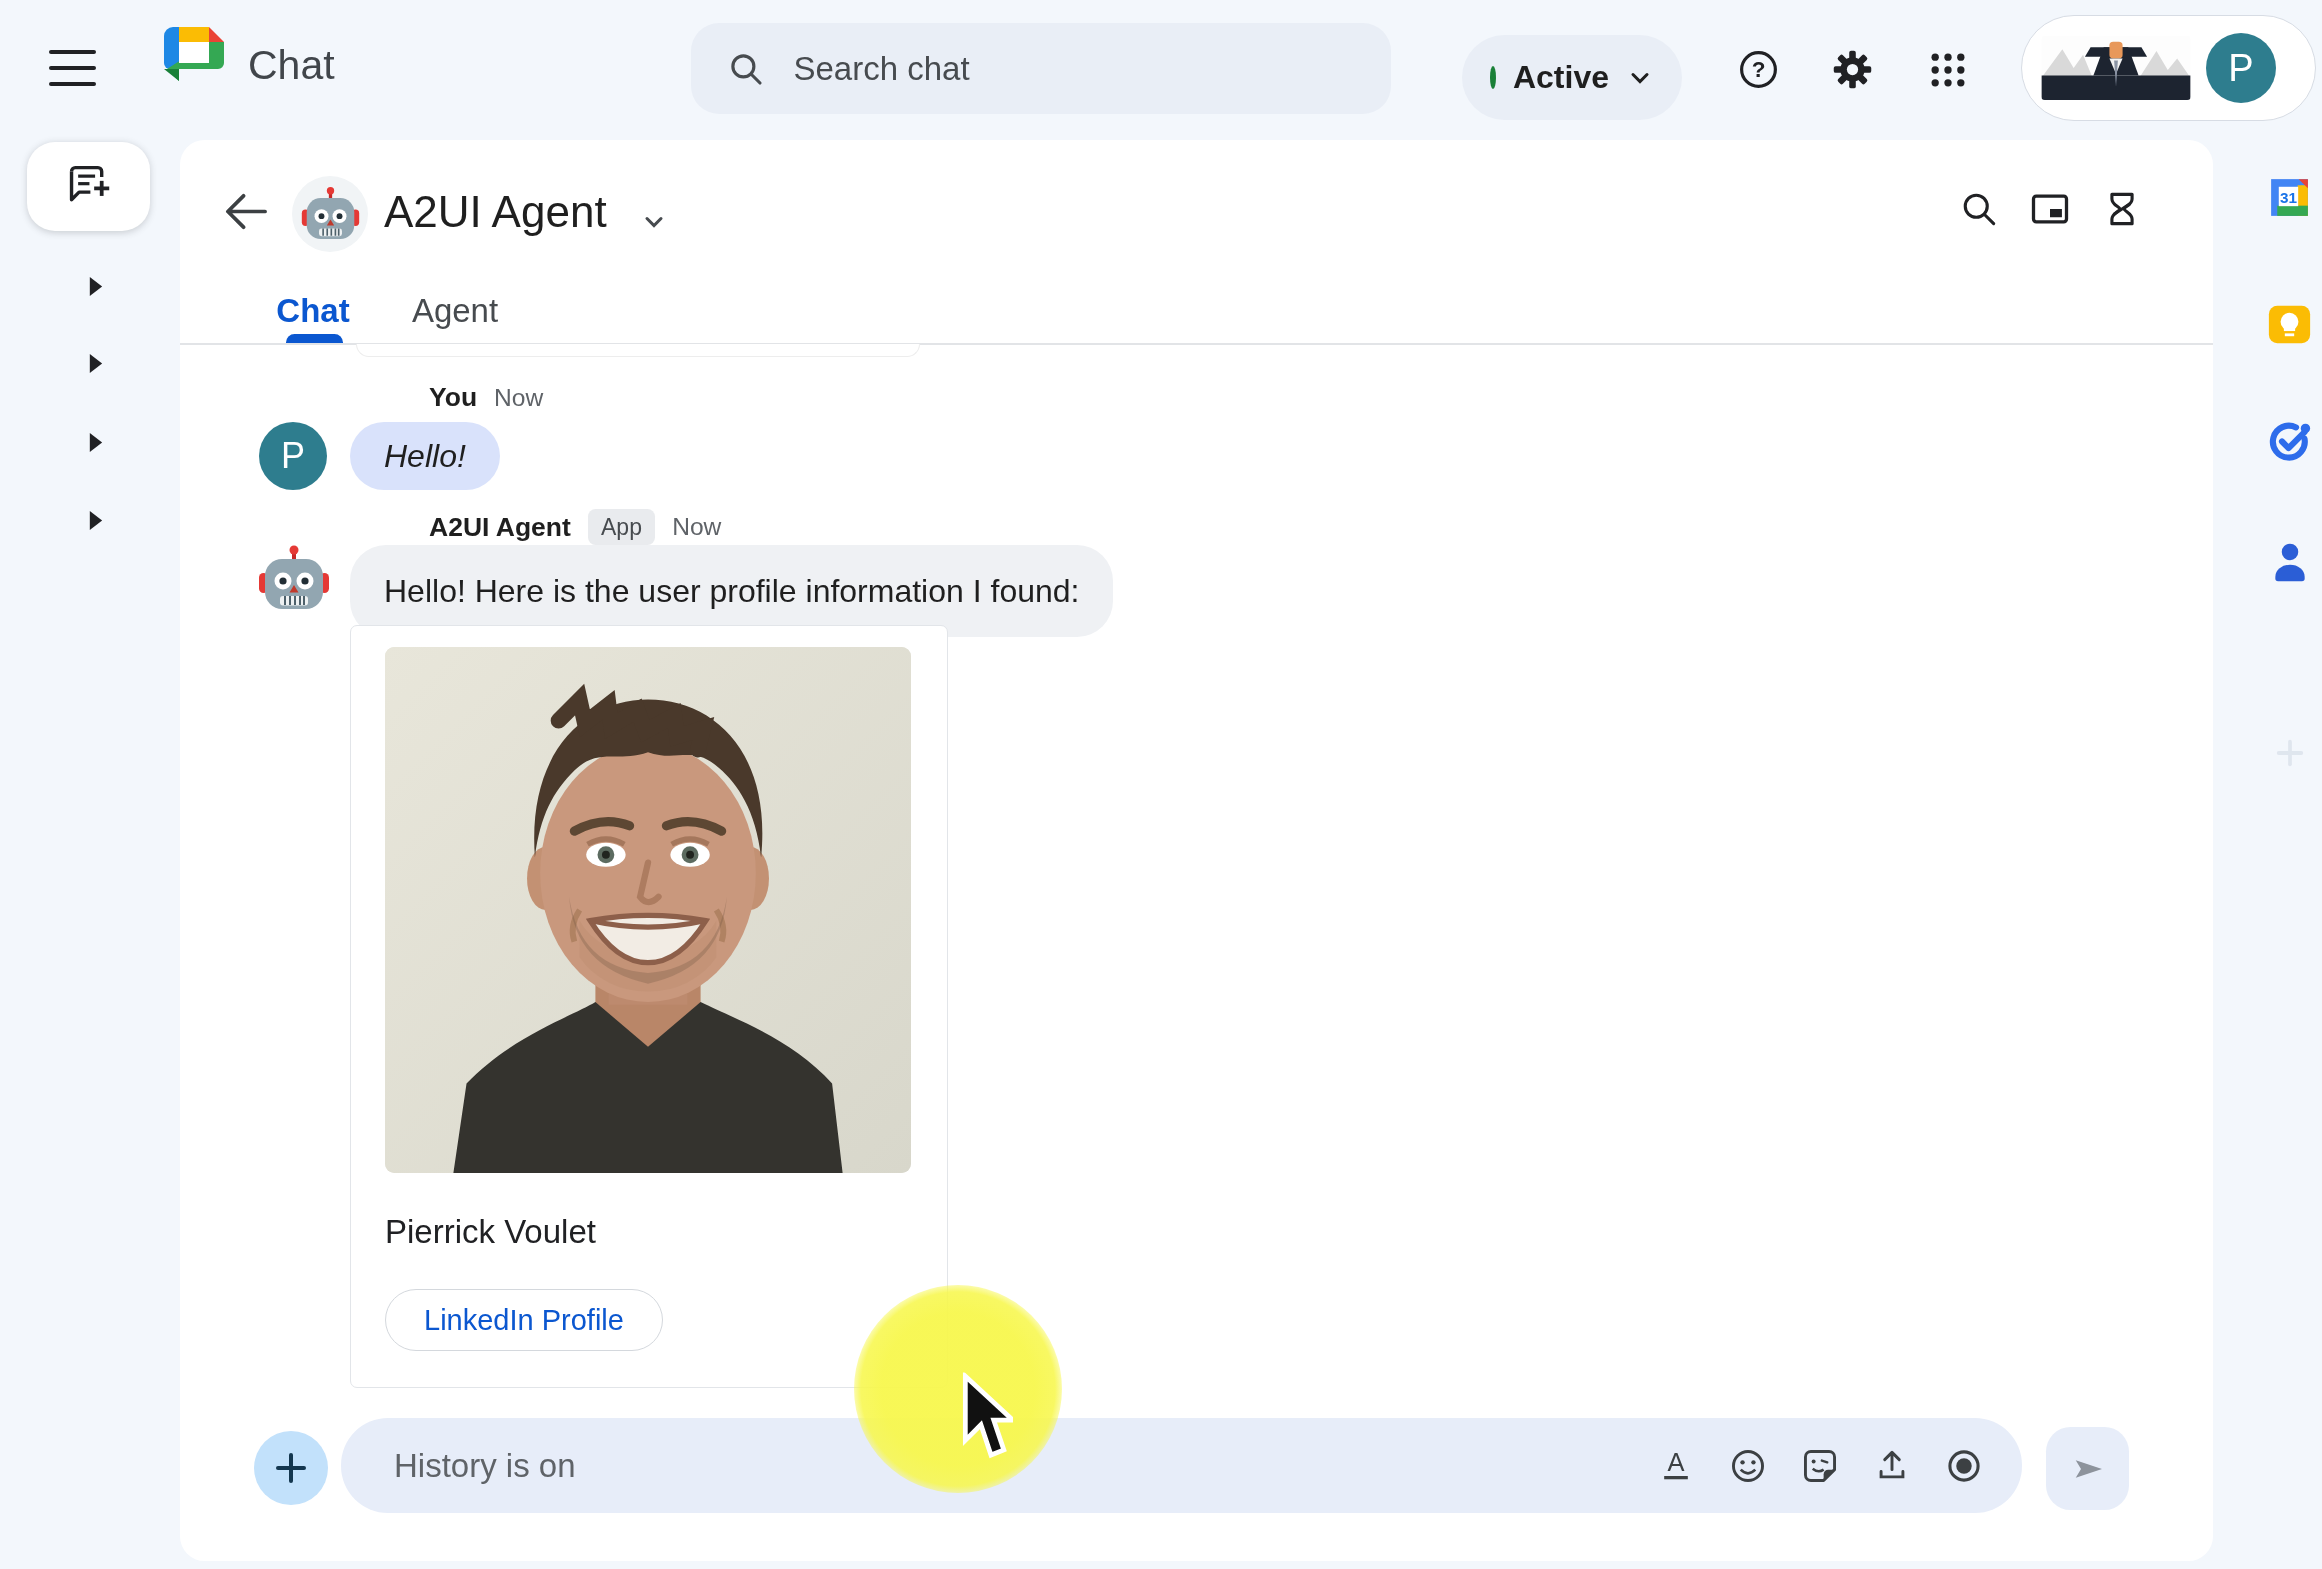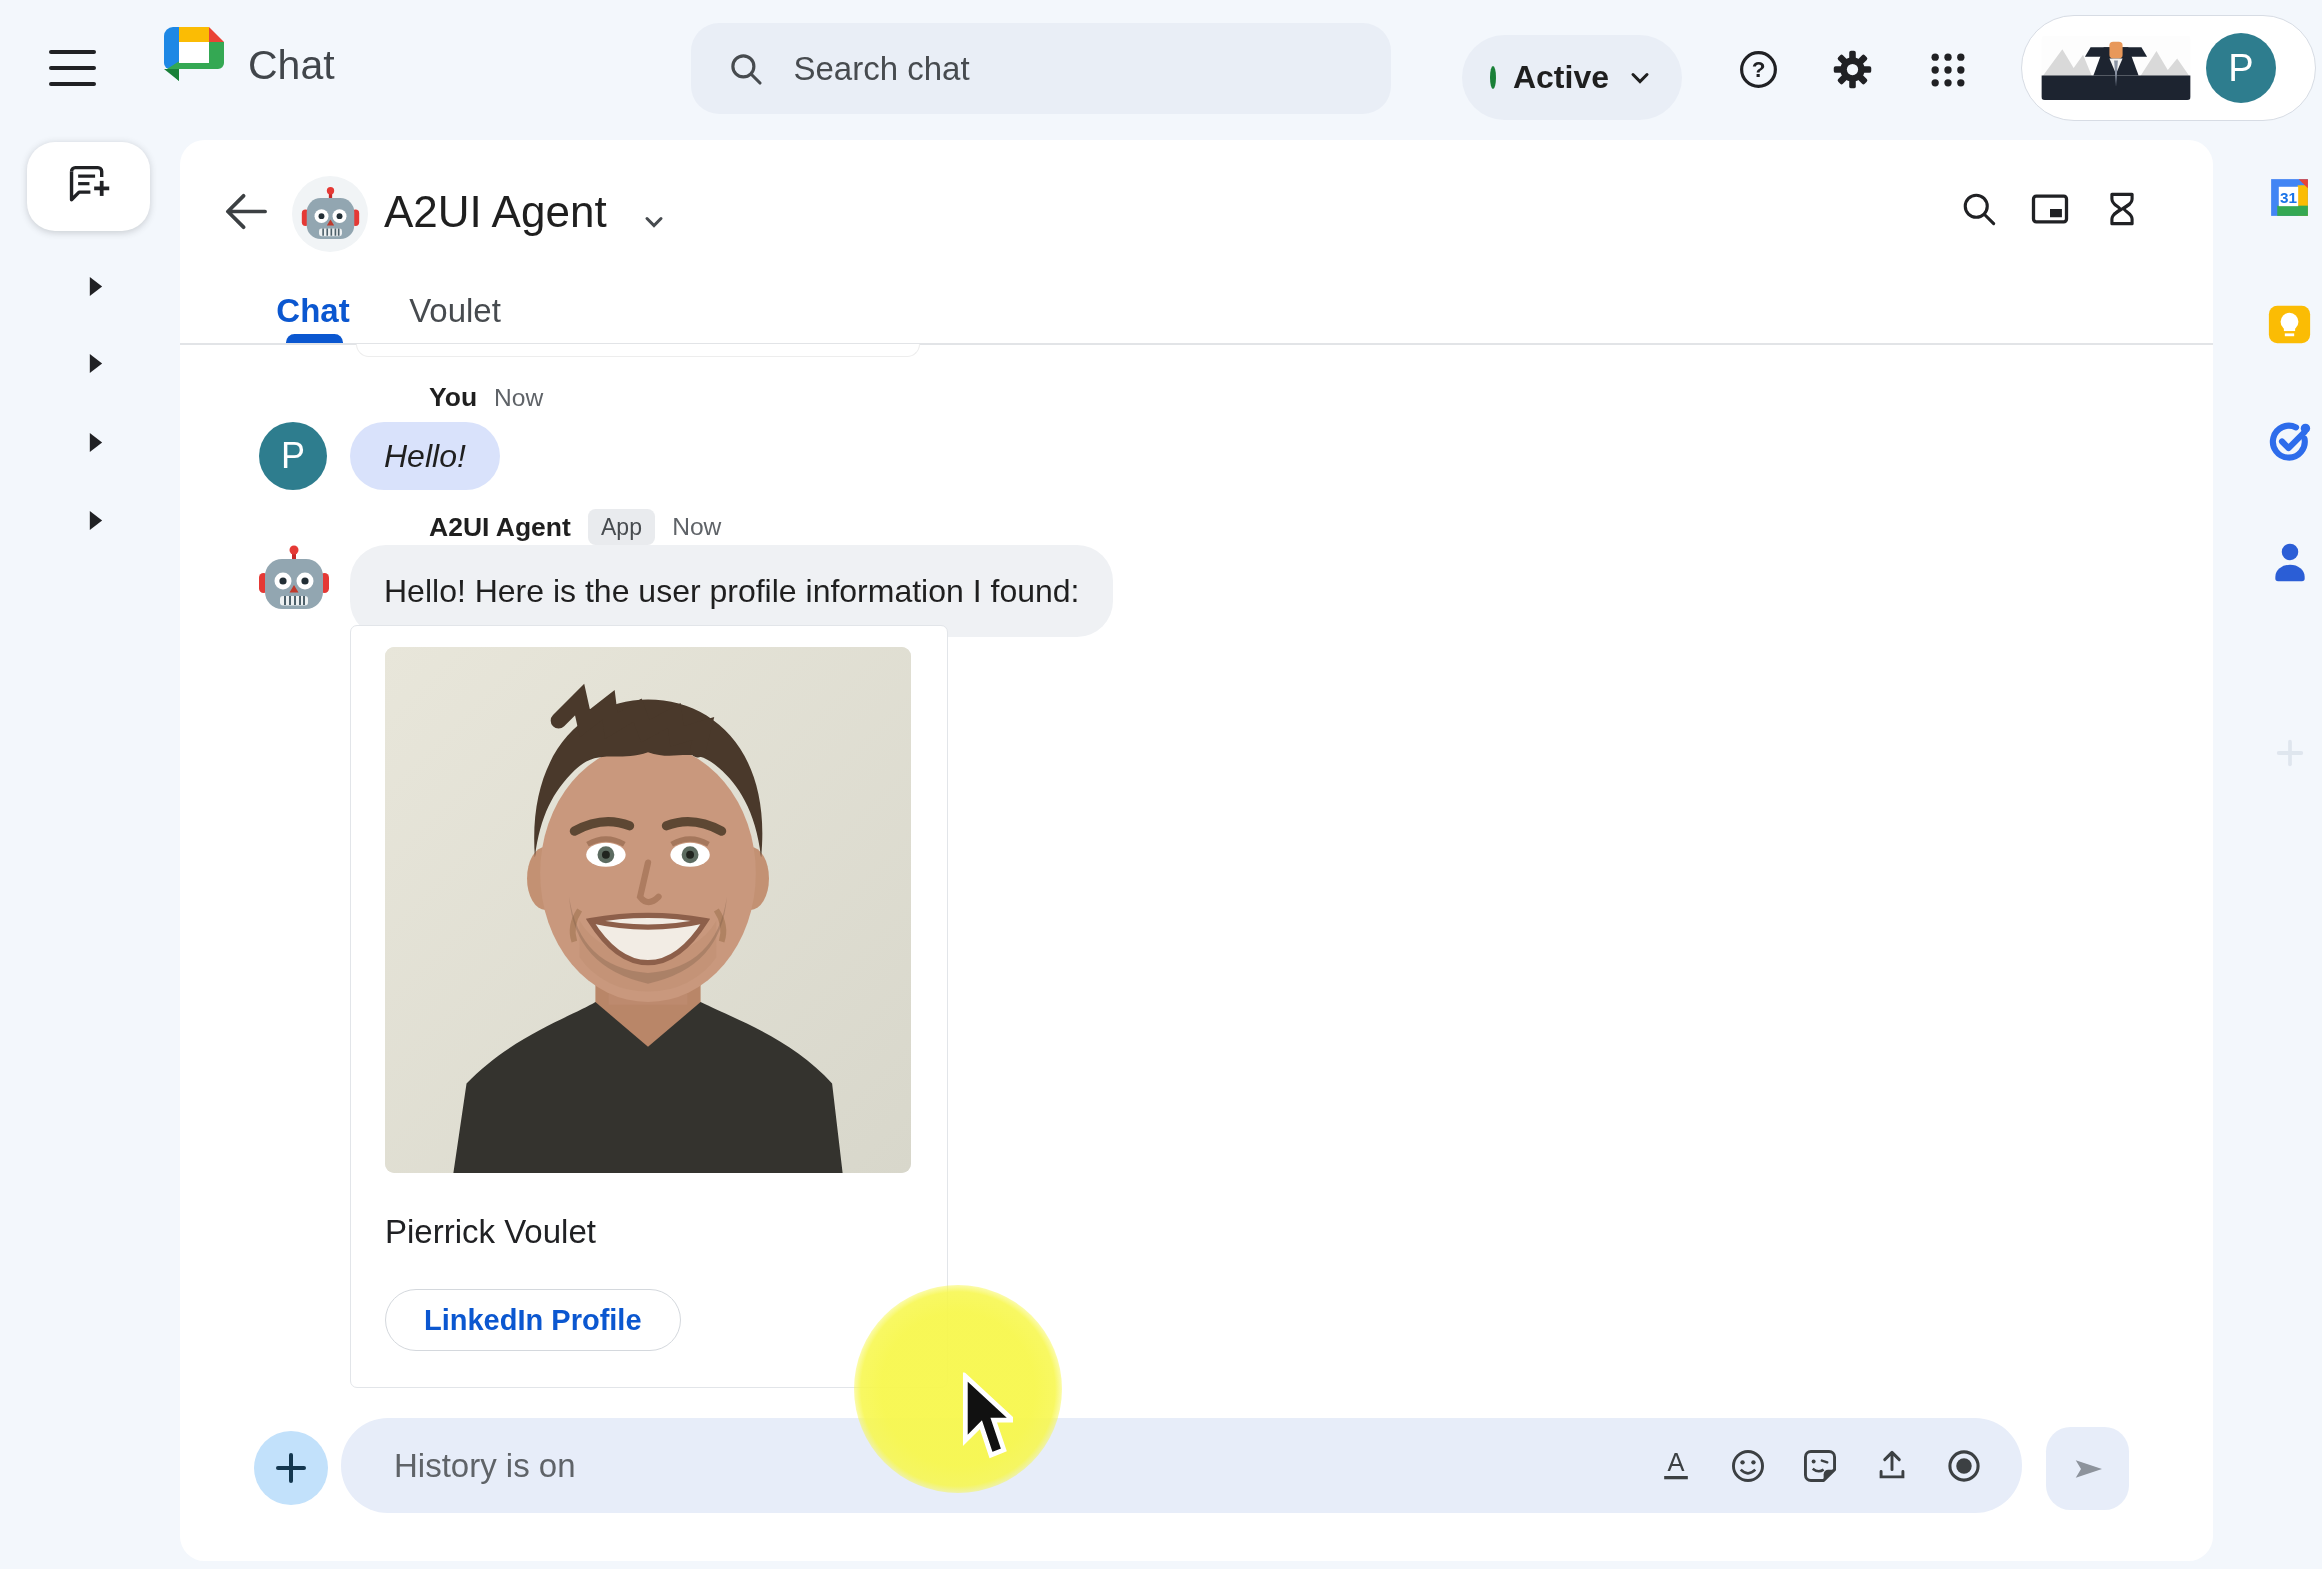--- a/index.html
+++ b/index.html
@@ -58,21 +58,21 @@
   .app-badge { background:#e9ebee; border-radius:7.6px; padding:4.7px 13.2px; font-size:23px; font-weight:500; color:#474b4f; }
   .msg-avatar { position:absolute; left:79px; width:68px; height:68px; font-size:36px; }
   .robot-msg-avatar { position:absolute; left:78px; width:72px; height:72px; }
   .bubble { position:absolute; left:170px; display:flex; align-items:center; padding:0 34px; font-size:32px; color:#1f1f1f; border-radius:36px; }
   .bubble-you { top:282px; height:68px; background:#d9e2fb;font-style:italic; }
   .bubble-agent { top:405px; height:92px; background:#eff1f4; }
 
   .profile-card { position:absolute; left:170px; top:485px; width:598px; background:#fff; border:1.9px solid #e2e5e9; border-radius:7px; padding:21px 34px 36px; }
   .card-photo { width:526px; height:526px; border-radius:9.5px; overflow:hidden; display:block; }
   .card-name { margin-top:40px; font-size:33px; color:#202124; }
-  .card-btn { margin-top:38px; height:62px; padding:0 38px; border:1.9px solid #d4d8dd; border-radius:31px; background:#fff; color:#0b57d0; font-size:29px; font-weight:bold; display:inline-flex; align-items:center; }
+  .card-btn { margin-top:38px; height:62px; padding:0 38px; border:1.9px solid #d4d8dd; border-radius:31px; background:#fff; color:#0b57d0; font-size:29px; font-weight:normal; display:inline-flex; align-items:center; }
 
   .click-highlight { position:absolute; left:674px; top:1145px; width:208px; height:208px; border-radius:50%;
     background:radial-gradient(circle, rgba(247,247,77,.95) 52%, rgba(247,247,77,.88) 66%, rgba(247,247,77,0) 76%); }
   .cursor { position:absolute; left:778px; top:1230px; width:55px; height:93px; }
 
   .composer-plus { position:absolute; left:74px; top:1291px; width:74px; height:74px; border-radius:50%; background:#c2e1fb; display:flex; align-items:center; justify-content:center; }
   .composer-pill { position:absolute; left:161px; top:1278px; width:1681px; height:95px; background:#e7edf9; border-radius:47px; display:flex; align-items:center; padding:0 36px 0 53px; }
   .composer-pill input { flex:1; border:none; outline:none; background:transparent; font-size:33px; color:#1f1f1f; font-family:inherit; min-width:0; }
   .composer-pill input::placeholder { color:#5f6368; opacity:1; }
   .composer-icons { display:flex; gap:28px; margin-left:auto; }
@@ -349,21 +349,21 @@
     </button>
     <button class="ibtn48">
       <svg viewBox="0 0 48 48" width="44" height="44">
         <path d="M13 8 h22 v5 c0 6 -7 8 -9 11 c2 3 9 5 9 11 v5 h-22 v-5 c0 -6 7 -8 9 -11 c-2 -3 -9 -5 -9 -11 Z" fill="none" stroke="#202124" stroke-width="3.4" stroke-linejoin="round"></path>
         <line x1="15" y1="30" x2="33" y2="18" stroke="#202124" stroke-width="3.2"></line>
       </svg>
     </button>
   </div>
 
   <button class="tab tab-chat">Chat</button>
-  <button class="tab tab-about">Voulet</button>
+  <button class="tab tab-about">Agent</button>
   <div class="tab-underline"></div>
   <div class="tabs-divider"></div>
 
   <div class="partial-card"></div>
 
   <div class="msg-head" style="top:242px">
     <span class="msg-sender">You</span>
     <span class="msg-time">Now</span>
   </div>
   <span class="avatar-teal msg-avatar" style="top:282px">P</span>

